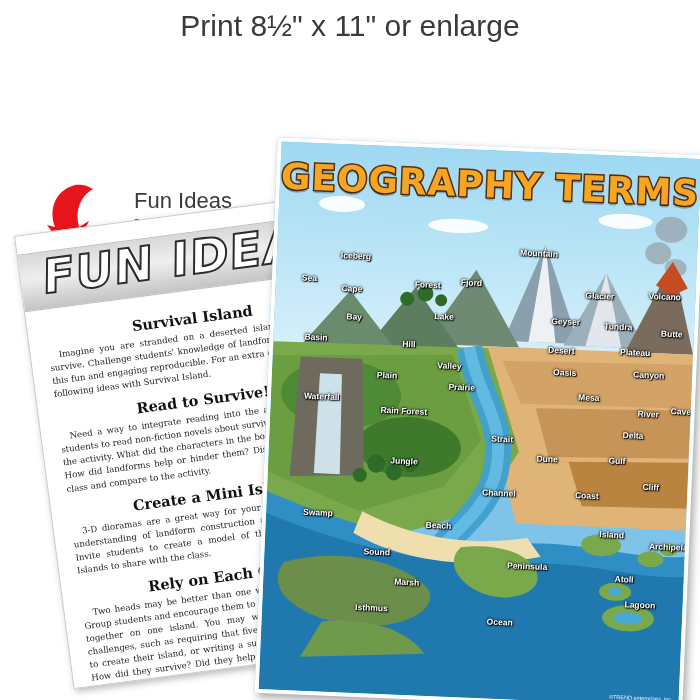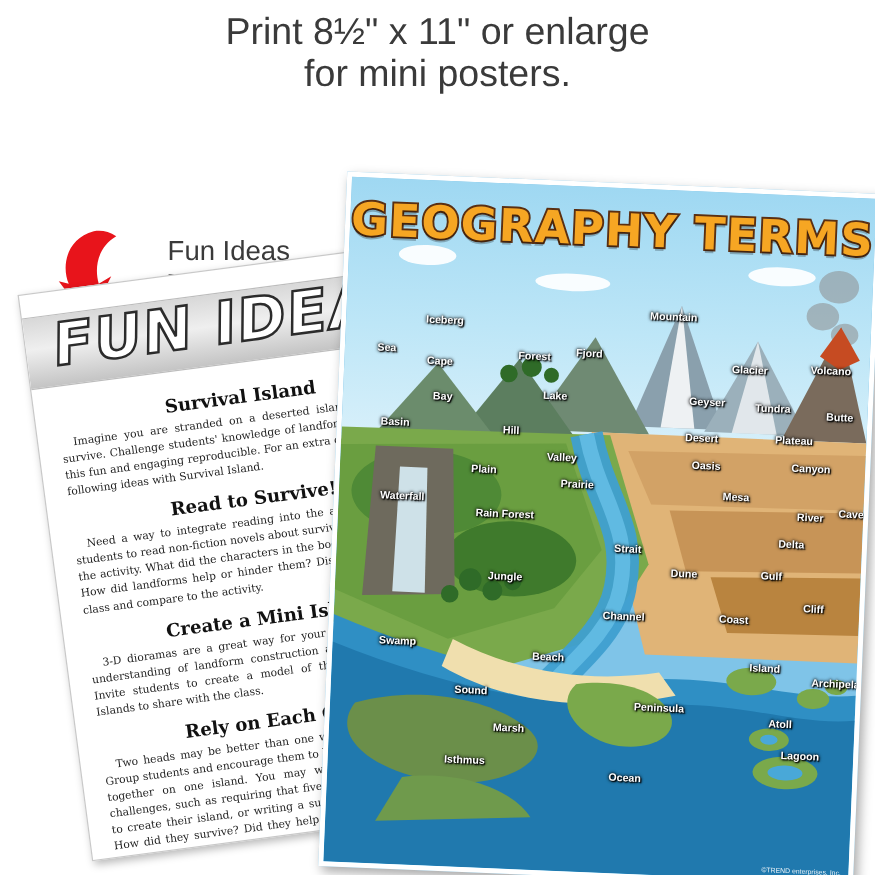--- a/index.html
+++ b/index.html
@@ -129,21 +129,20 @@
     font-size:5.5px;color:#ffffff;opacity:.9;z-index:40;
     font-family:"Liberation Sans", sans-serif;
   }
 </style>
 </head>
 <body>
 
 <div class="header">
   <div class="subline">
     <div>Print 8½" x 11" or enlarge</div>
-    <div>for mini posters.</div>
   </div>
 </div>
 
 <div class="arrow-wrap">
   <svg width="62" height="76" viewBox="0 0 62 76">
     <path d="M30 2 C8 8 4 30 10 44 L2 42 L26 74 L44 38 L34 44 C30 30 34 14 48 6 C42 2 36 1 30 2 Z" fill="#e8141b"></path>
   </svg>
 </div>
 <div class="callout">
   <div>Fun Ideas</div>

